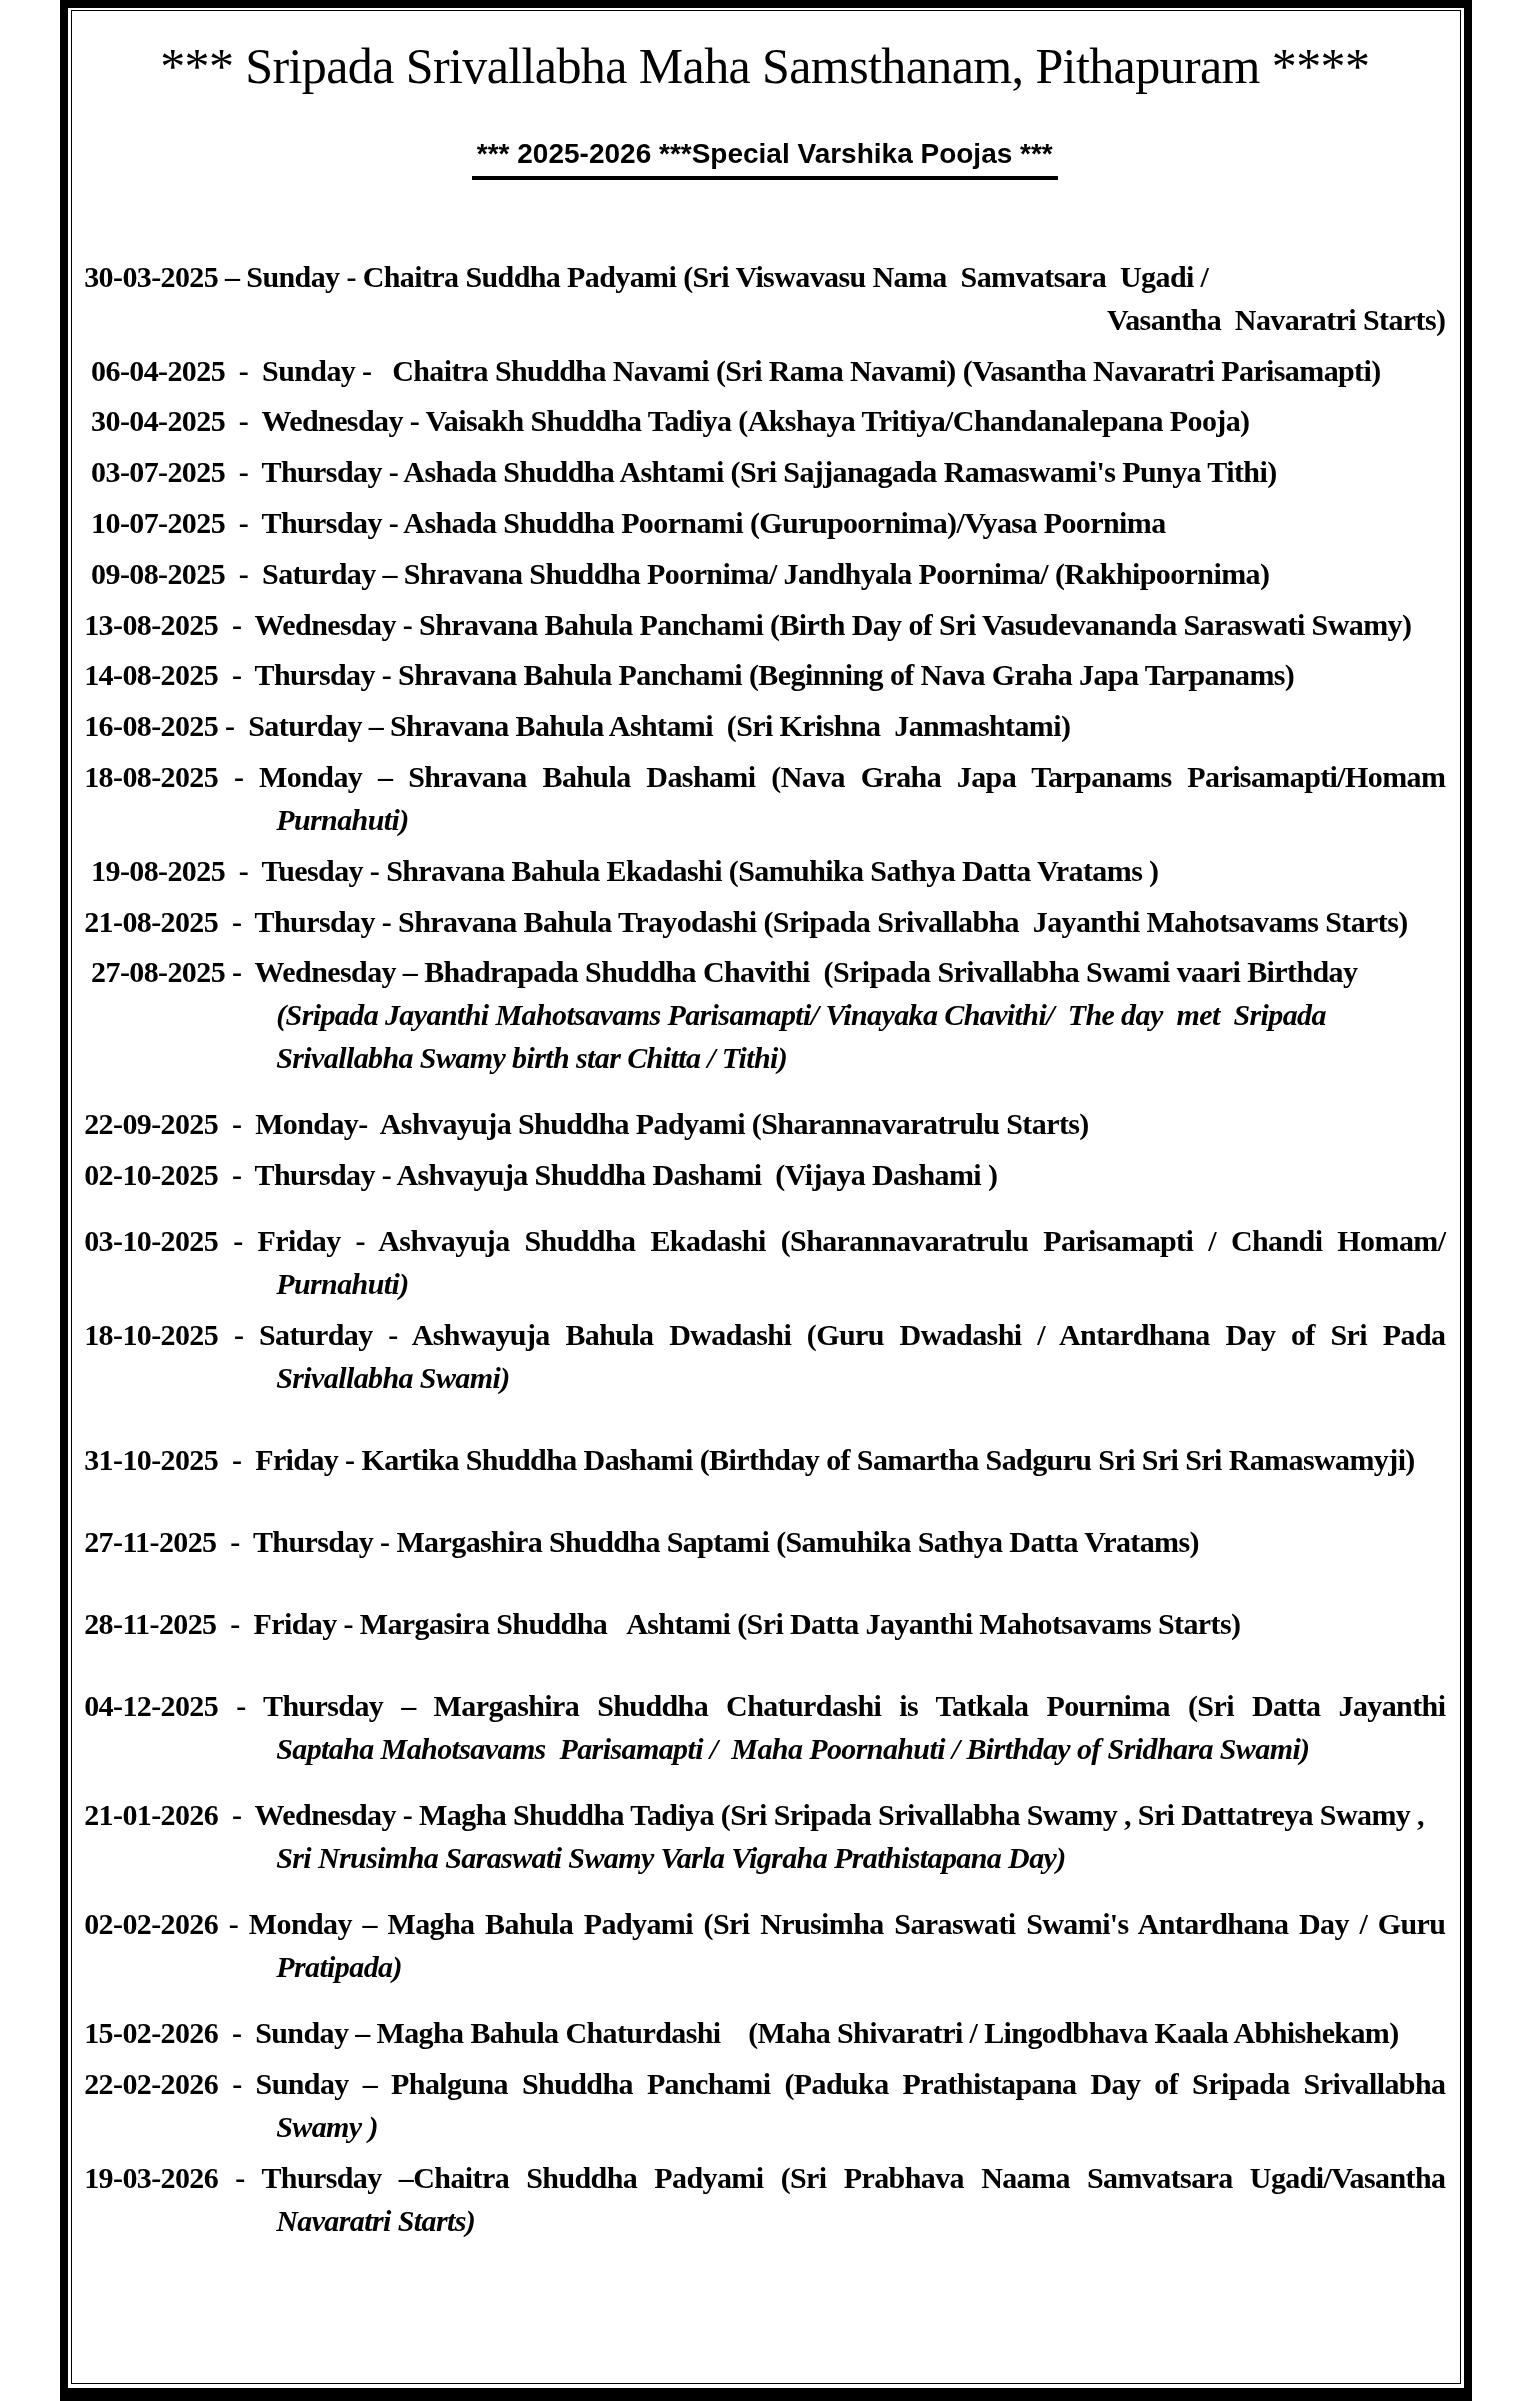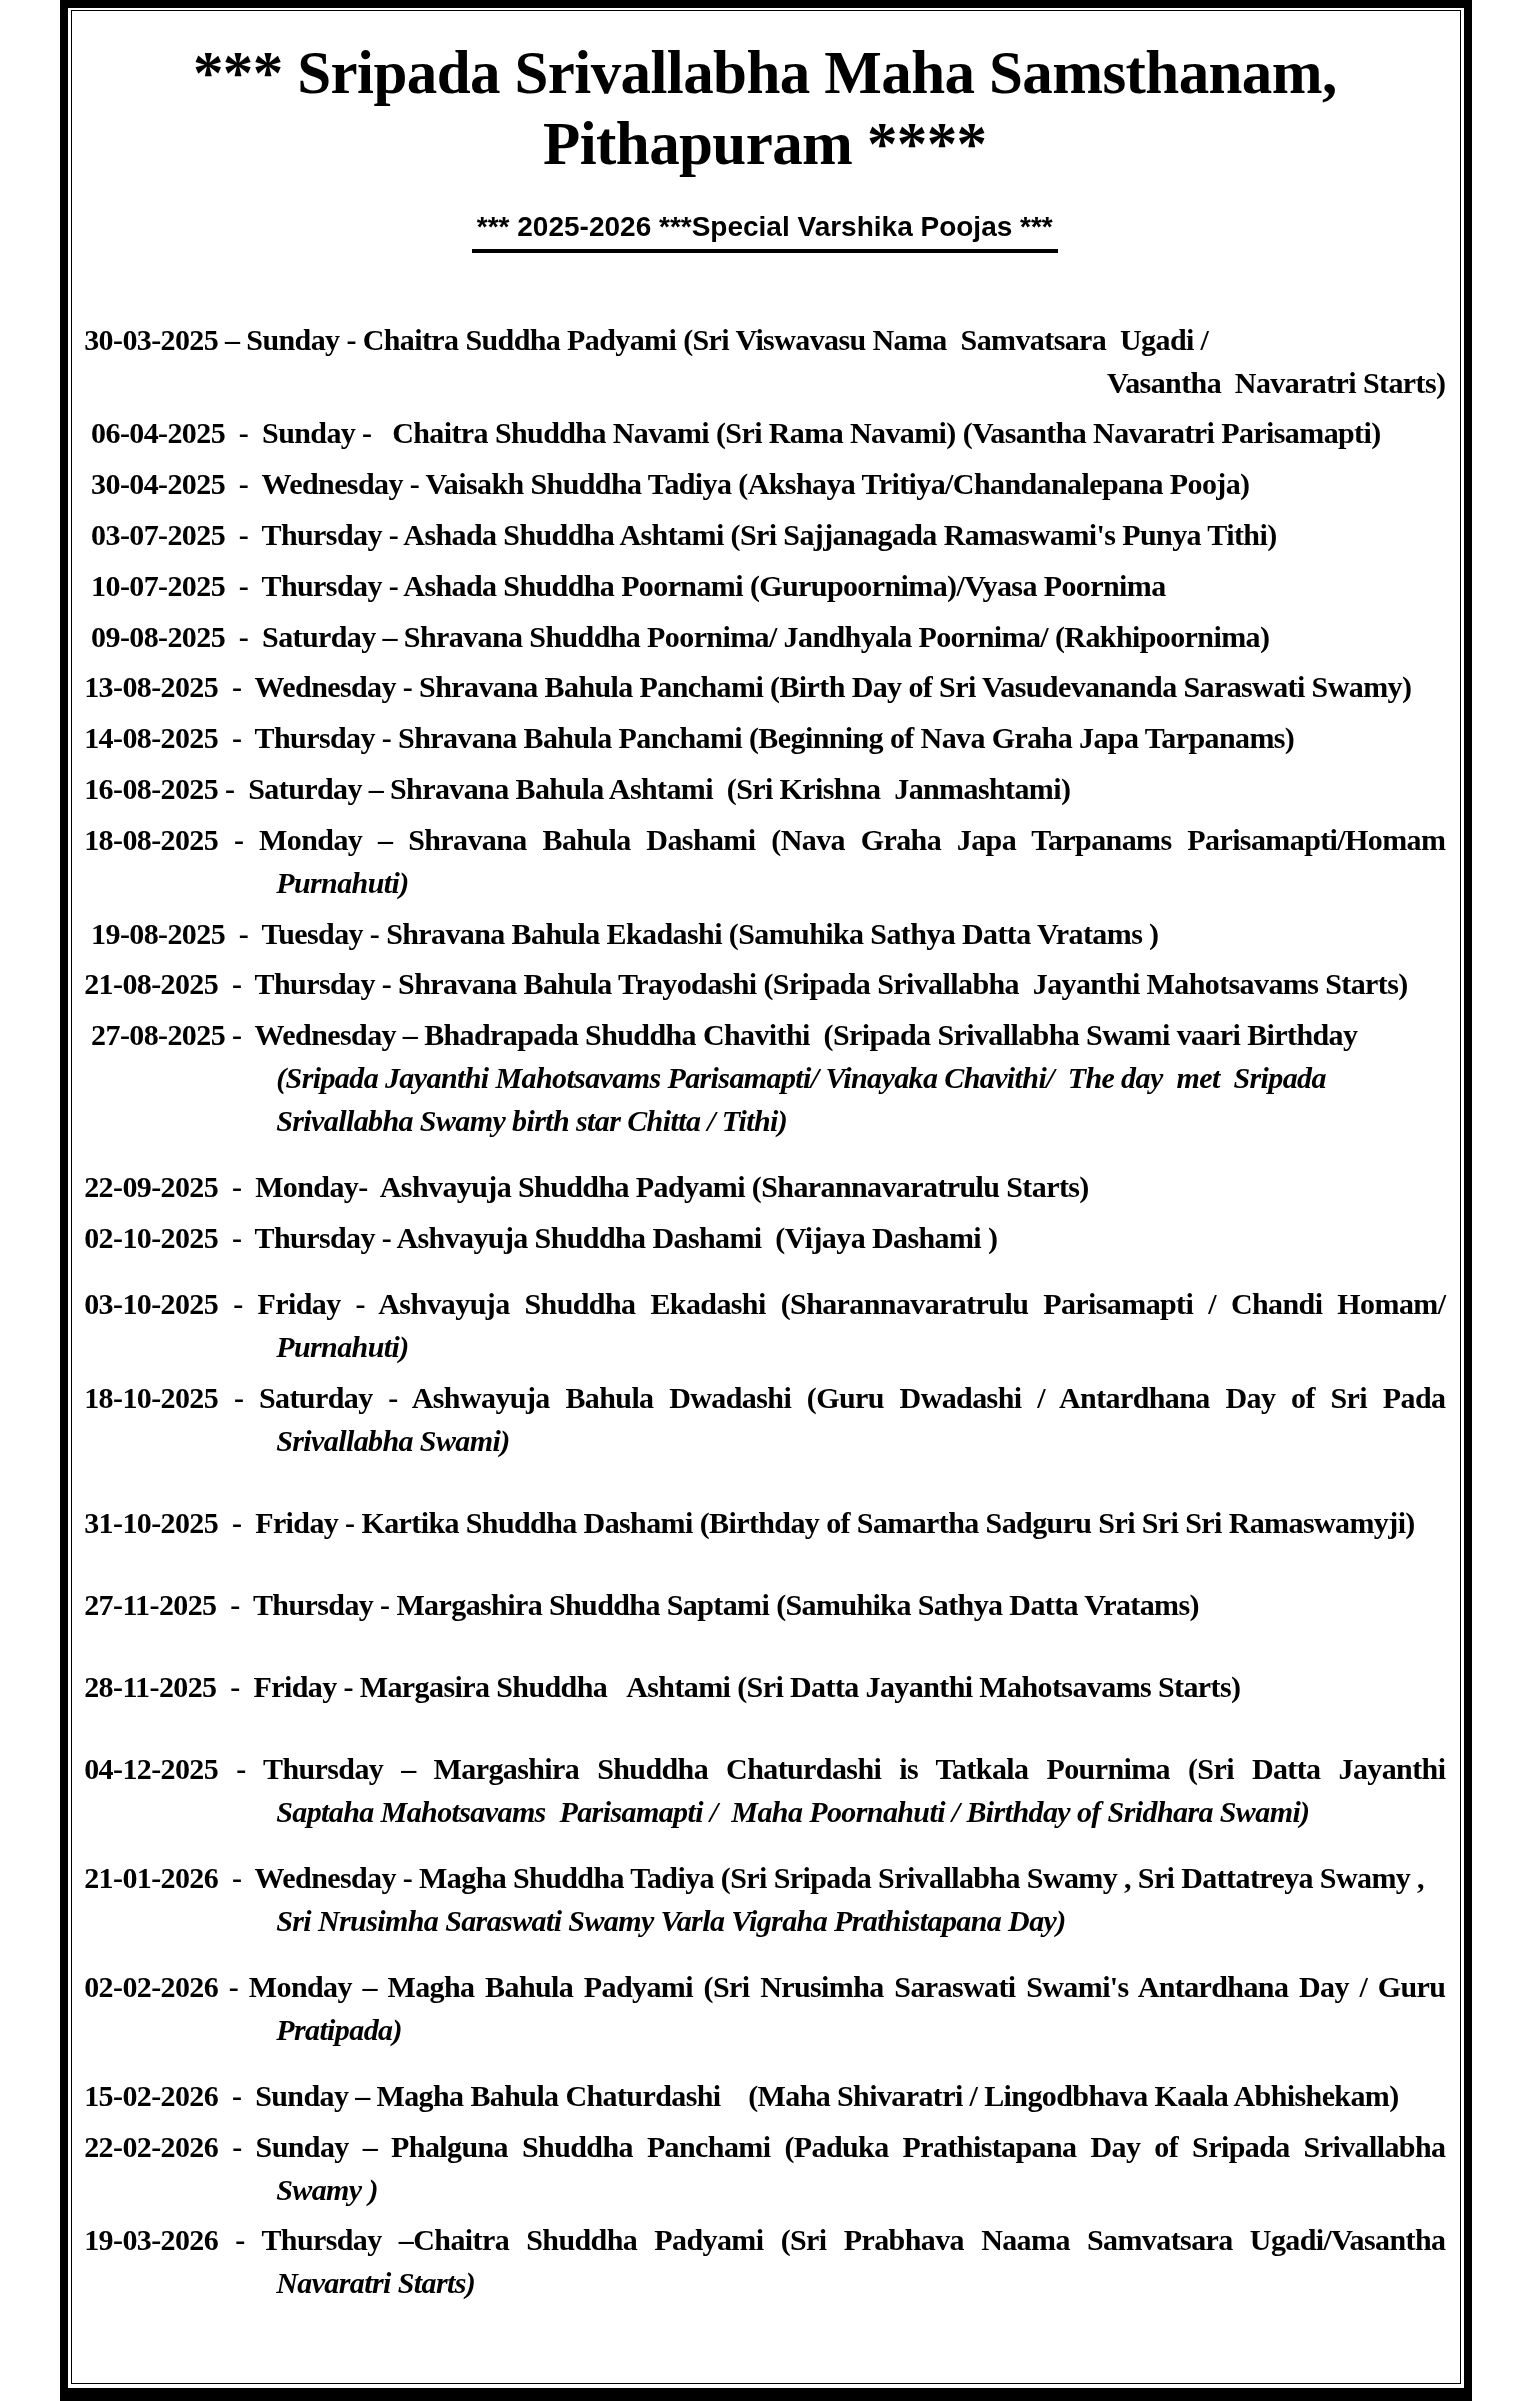--- a/index.html
+++ b/index.html
@@ -4,24 +4,24 @@
 <style>
   html,body{margin:0;padding:0;background:#ffffff;}
   .page{position:relative;width:1531px;height:2401px;background:#ffffff;
         font-family:"Liberation Serif",serif;color:#000;overflow:hidden;}
   .frame-outer{position:absolute;left:60px;top:0;right:59px;bottom:0;
         border:8.4px solid #000;border-bottom-width:13.2px;}
   .frame-inner{position:absolute;left:71px;top:10.2px;right:70px;bottom:17.4px;
         border:1.8px solid #000;}
   .content{position:absolute;left:77px;top:14.4px;right:76px;bottom:21.6px;
         padding:6px 9.6px 0 7.2px;}
-  .title{margin:18px 0 0;text-align:center;font-weight:700;font-size:61px;
+  .title{margin:18px 0 0;text-align:center;font-weight:400;font-size:50px;
         letter-spacing:-0.6px;line-height:1.15;}
   .subtitle-wrap{text-align:center;margin-top:32px;}
-  .subtitle{display:inline-block;margin:0;font-family:"Liberation Sans",sans-serif;
+  .subtitle{display:inline-block;margin:10px;font-family:"Liberation Sans",sans-serif;
         font-weight:700;font-size:28px;border-bottom:4.2px solid #000;padding:0 4.8px 6px;}
   .entries{margin-top:65px;font-weight:700;font-size:30px;letter-spacing:-0.6px;}
   .line{line-height:43px;white-space:pre-wrap;}
   .line.just{white-space:normal;text-align:justify;text-align-last:justify;}
   .indent-0{padding-left:0;}
   .indent-1{padding-left:192px;font-style:italic;}
   .indent-2{padding-left:307px;text-align:right;}
   .entry{margin-bottom:7.8px;}
   .entry.gap-md{margin-bottom:23px;}
   .entry.gap-lg{margin-bottom:39px;}

